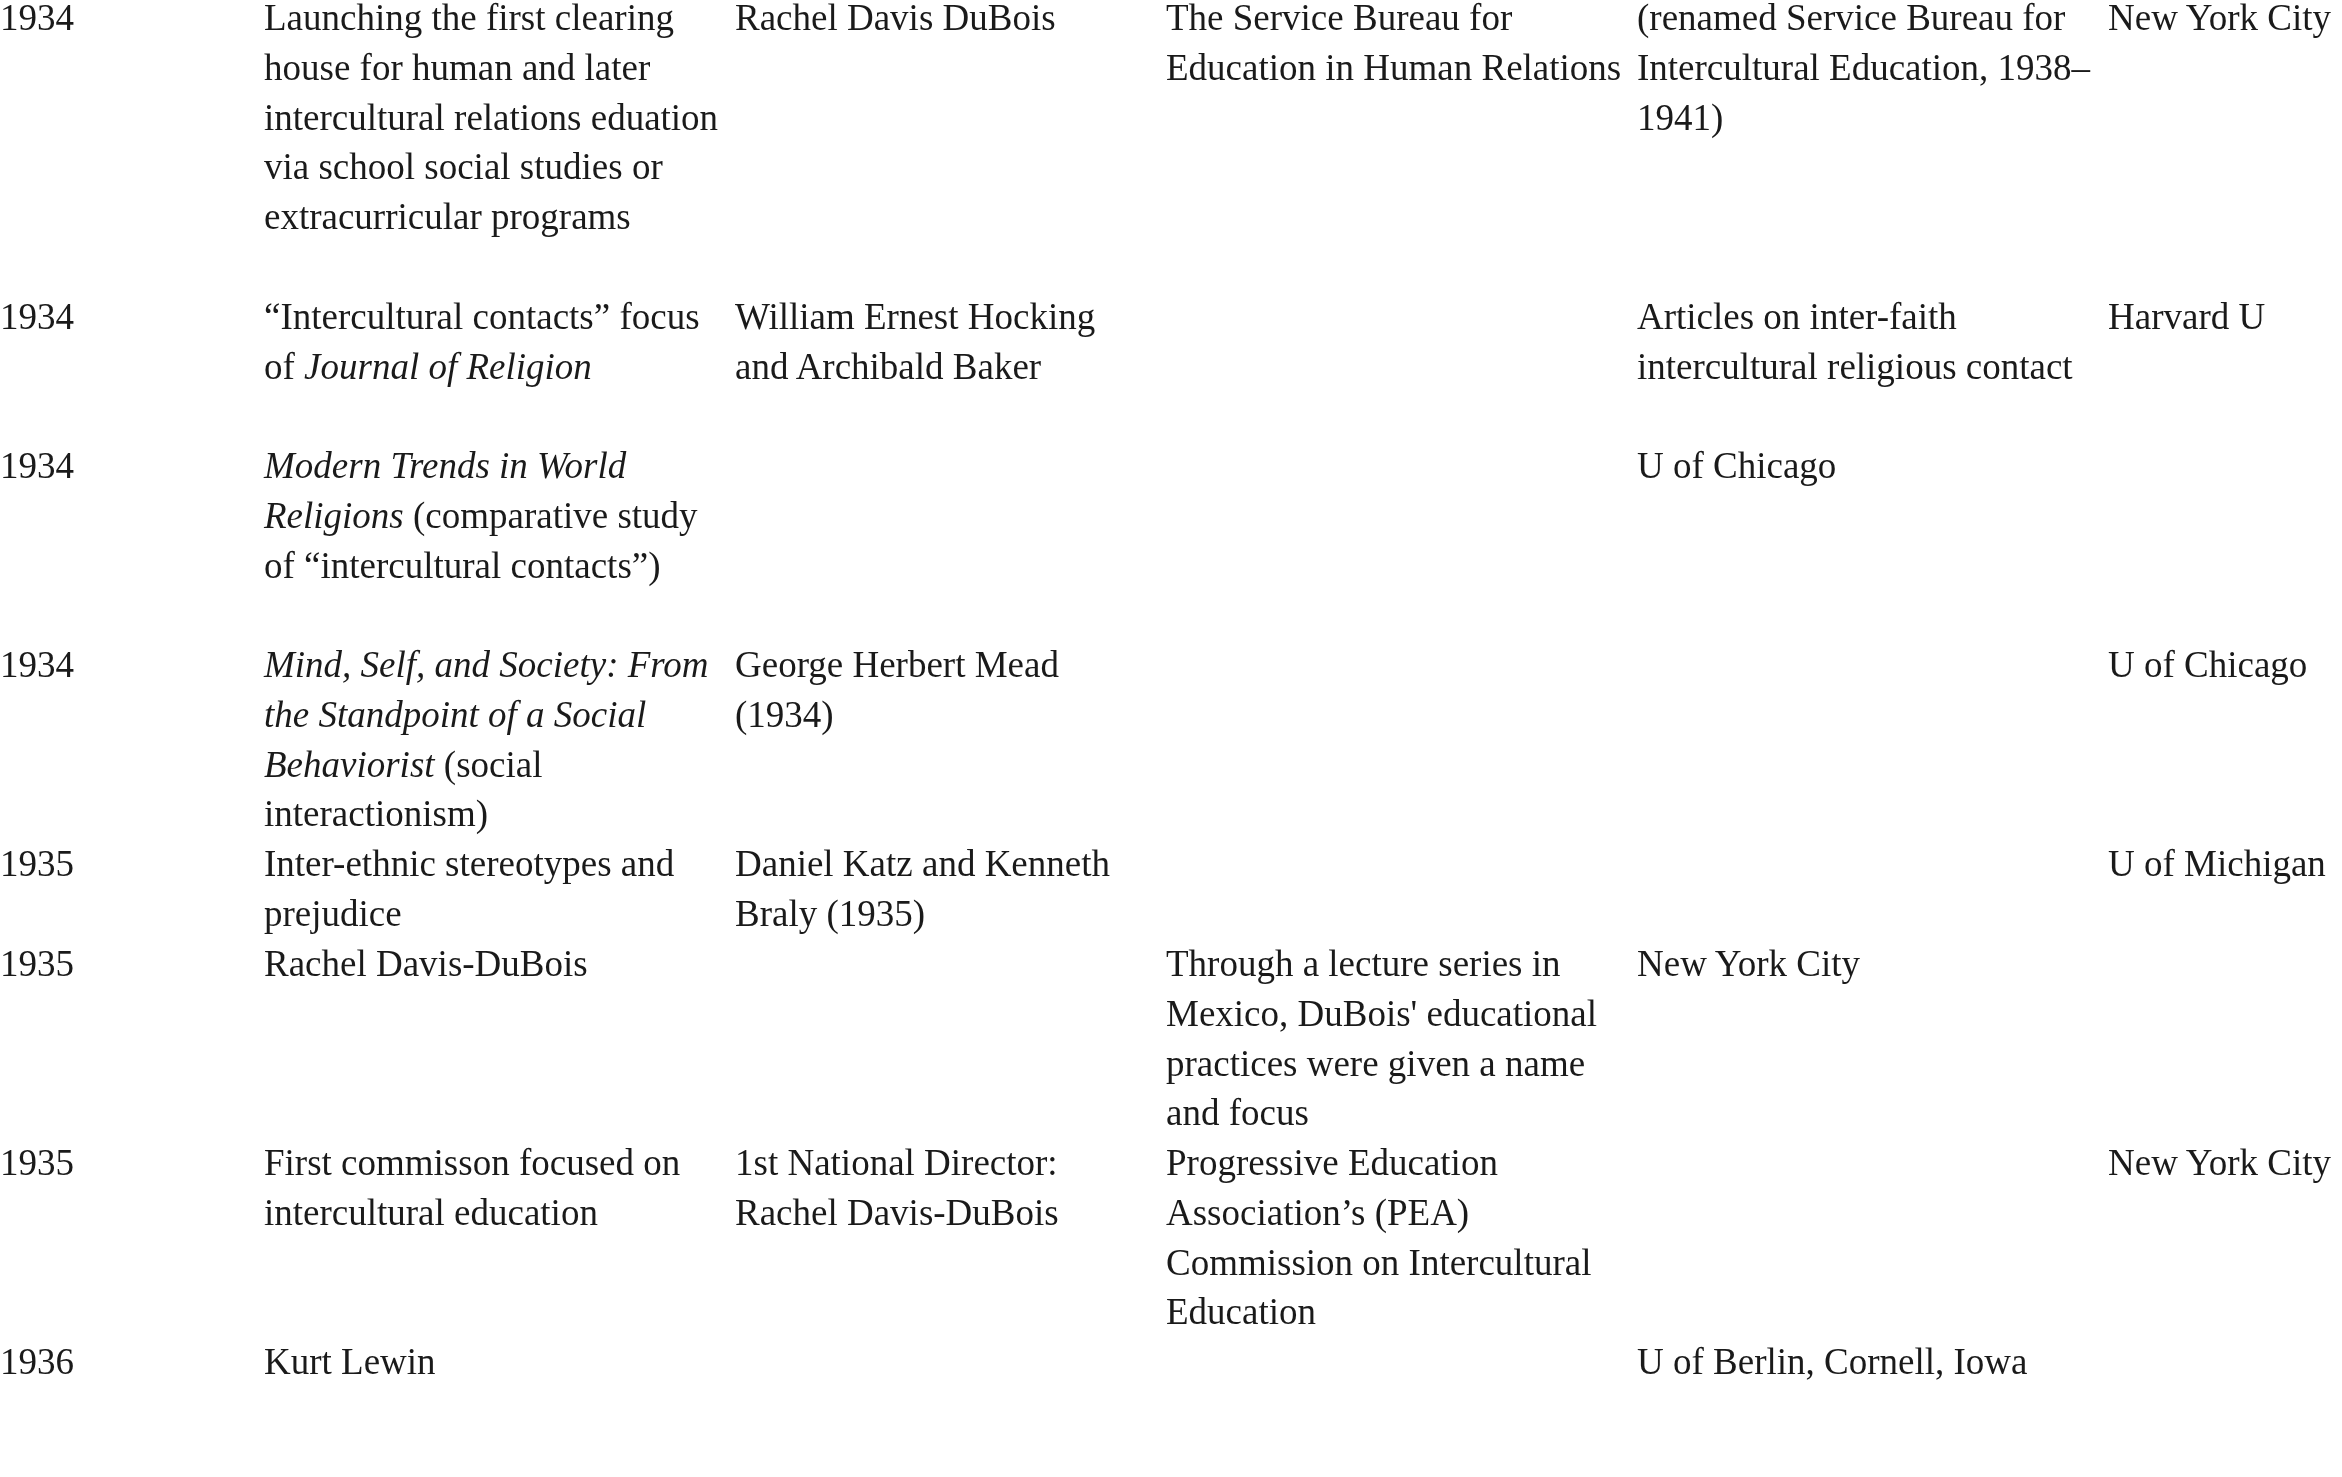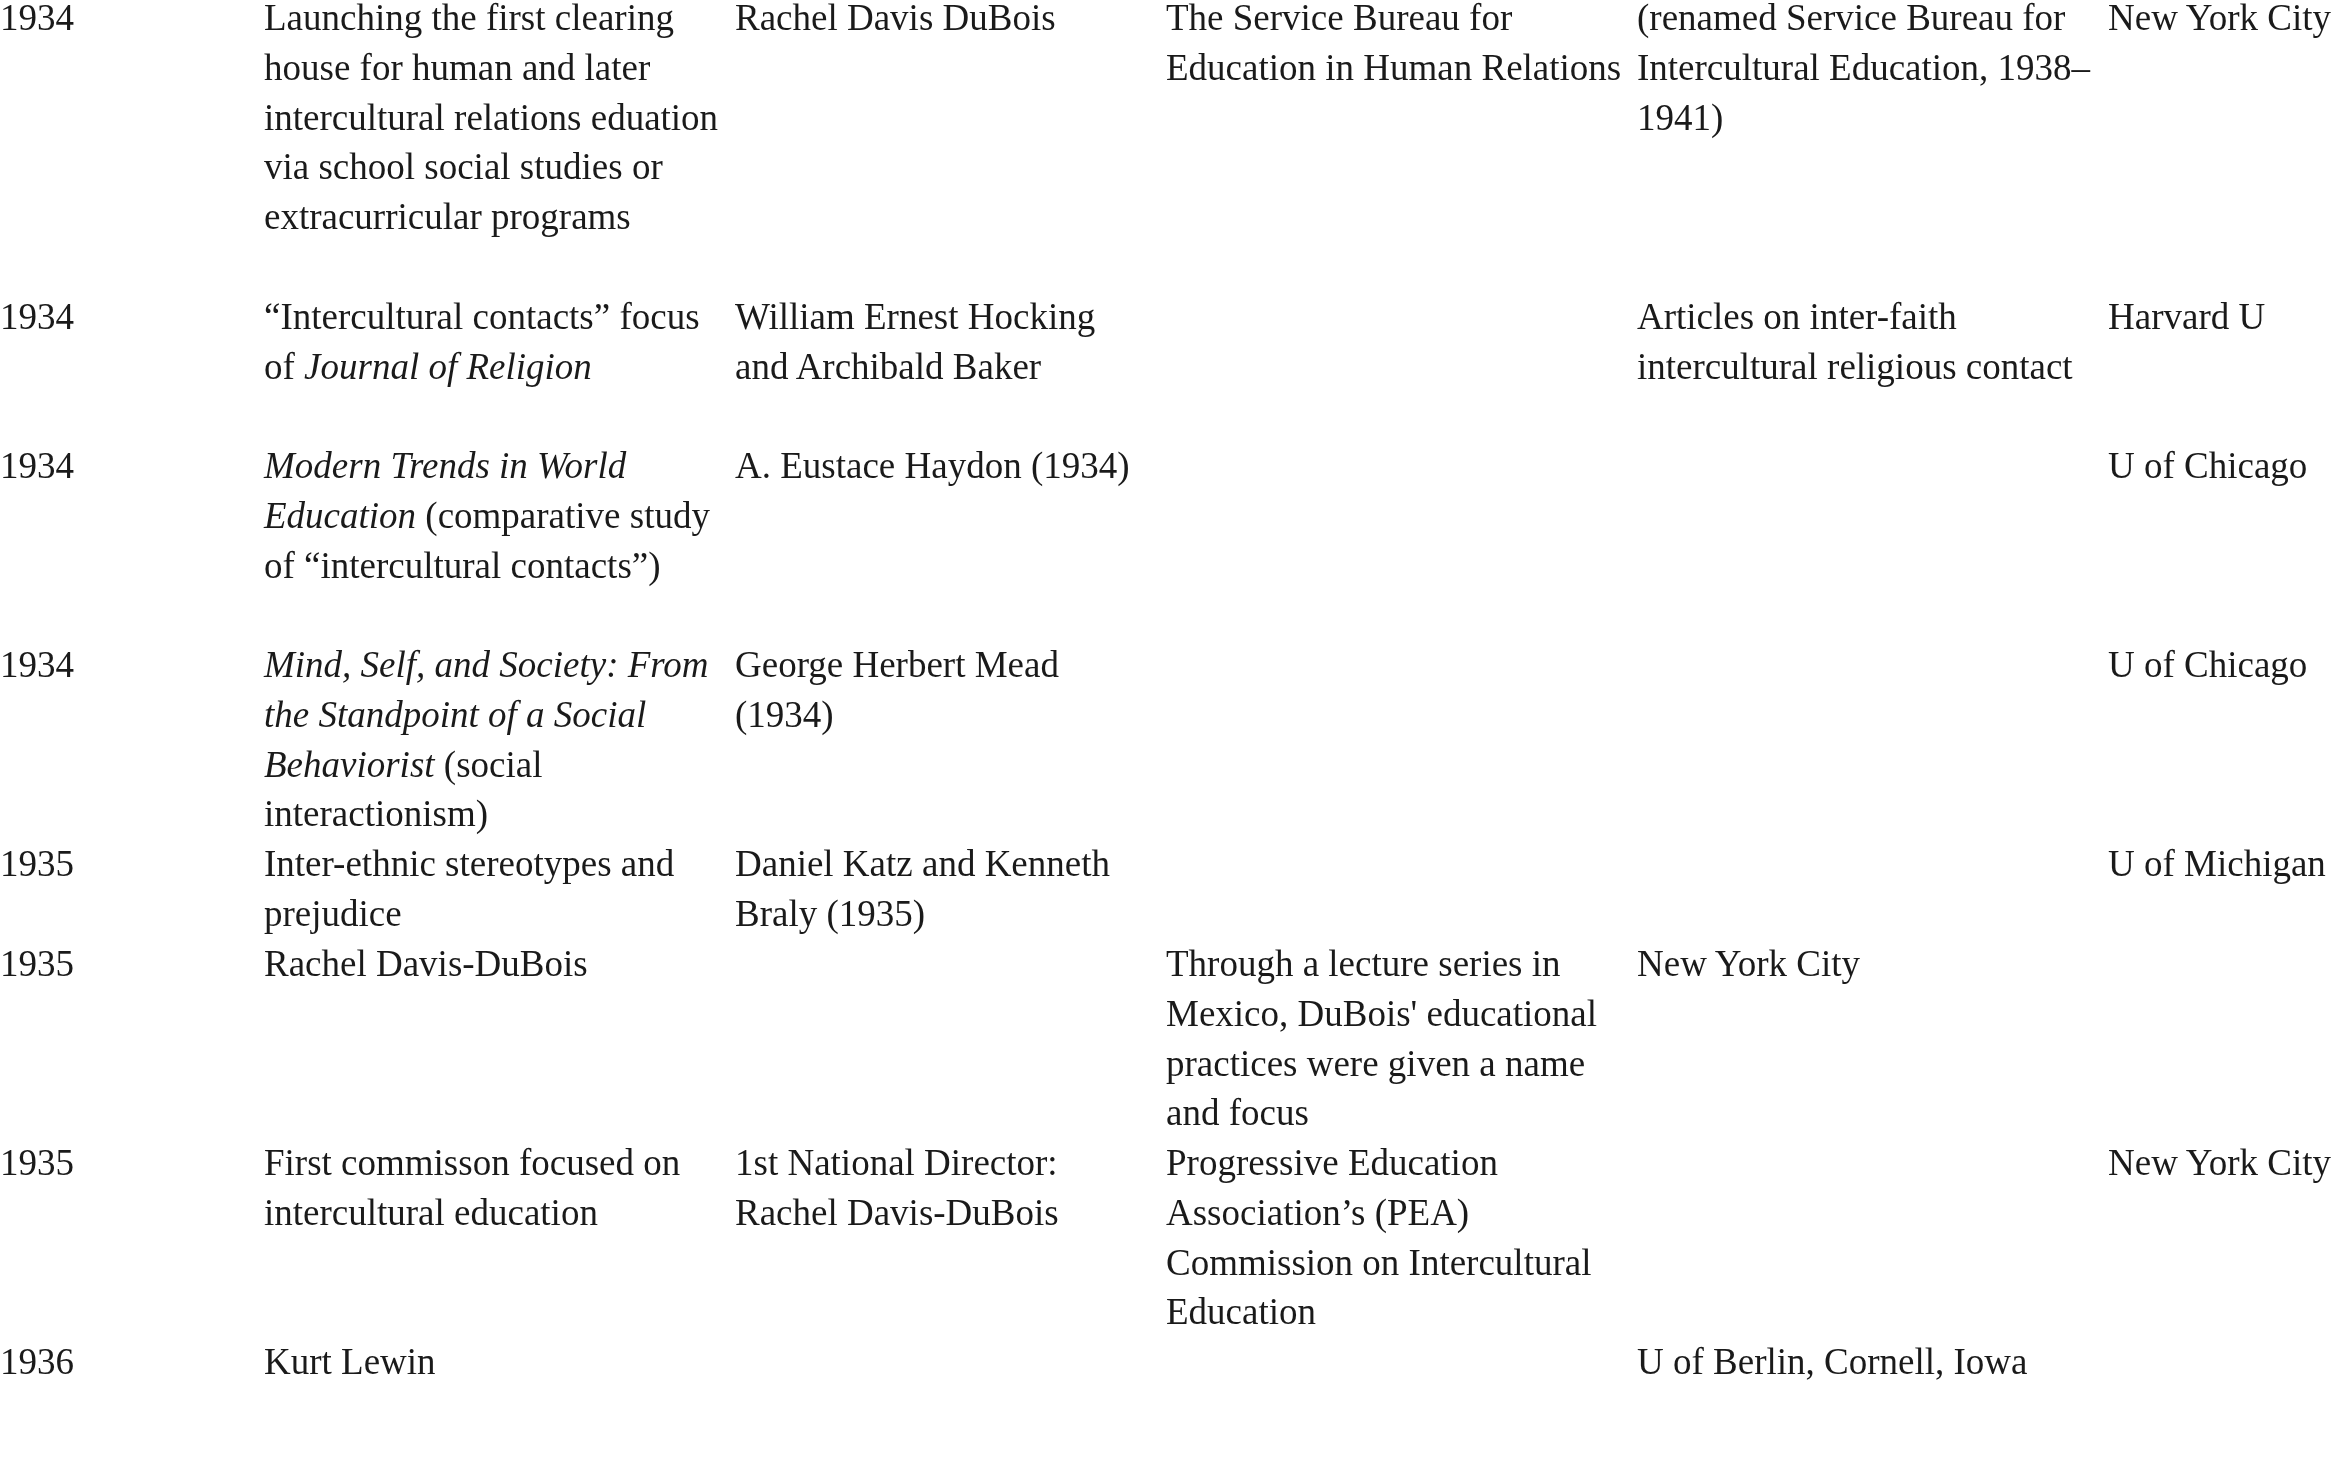--- a/index.html
+++ b/index.html
@@ -55,22 +55,21 @@
     <div class="cell year">1934</div>
     <div class="cell event"><span>“Intercultural contacts” focus of </span><i>Journal of Religion</i></div>
     <div class="cell person">William Ernest Hocking and Archibald Baker</div>
     <div class="cell org"></div>
     <div class="cell notes">Articles on inter-faith intercultural religious contact</div>
     <div class="cell loc">Harvard U</div>
   </div>
 
   <div class="row" style="height:199px;">
     <div class="cell year">1934</div>
-    <div class="cell event"><i>Modern Trends in World Education</i><span> (comparative study of “intercultural contacts”)</span></div>
-    <div class="cell person">A. Eustace Haydon (1934)</div>
+    <div class="cell event"><i>Modern Trends in World Religions</i><span> (comparative study of “intercultural contacts”)</span></div>
     <div class="cell org"></div>
     <div class="cell notes"></div>
     <div class="cell loc">U of Chicago</div>
   </div>
 
   <div class="row" style="height:199px;">
     <div class="cell year">1934</div>
     <div class="cell event"><i>Mind, Self, and Society: From the Standpoint of a Social Behaviorist</i><span> (social interactionism)</span></div>
     <div class="cell person">George Herbert Mead (1934)</div>
     <div class="cell org"></div>

